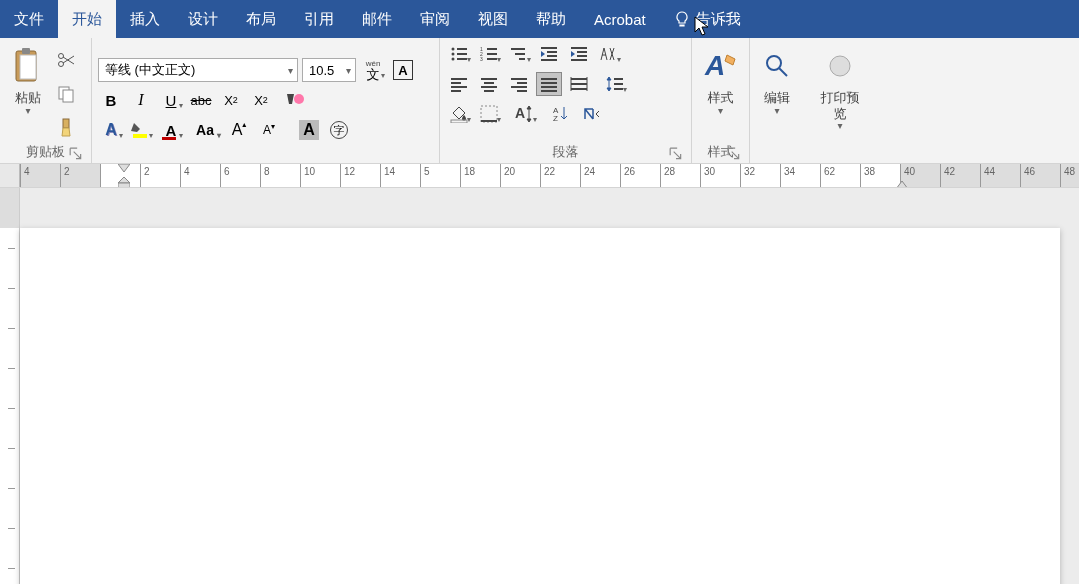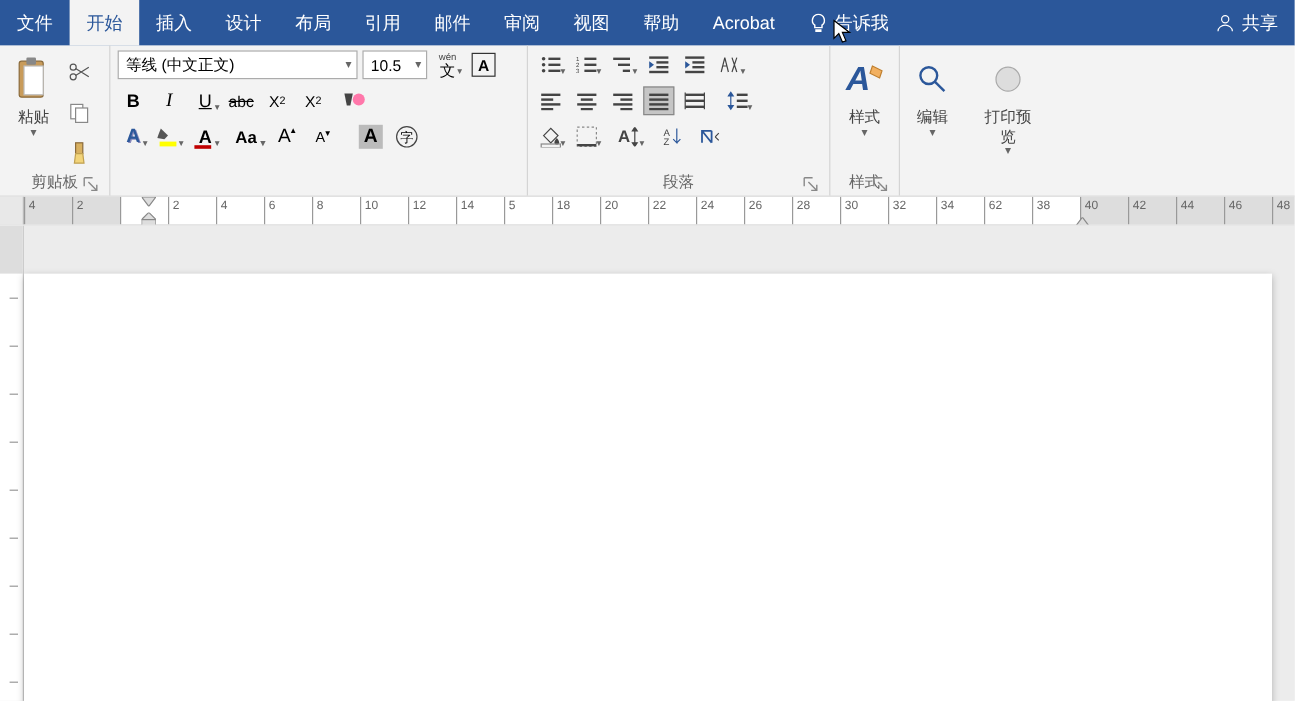--- a/index.html
+++ b/index.html
@@ -27,21 +27,21 @@
   
   .fontrow { display:flex; align-items:center; gap:4px; margin-bottom:6px;}
   .font-sel { width: 200px; height: 24px; border:1px solid #ababab; background:#fff; font-size:13px; padding:0 16px 0 6px; display:flex; align-items:center; position:relative;}
   .font-sel::after { content:"▾"; position:absolute; right:4px; font-size:10px; color:#666;}
   .size-sel { width:54px; height:24px; border:1px solid #ababab; background:#fff; font-size:13px; padding:0 16px 0 6px; display:flex; align-items:center; position:relative;}
   .size-sel::after { content:"▾"; position:absolute; right:4px; font-size:10px; color:#666;}
   .rb { width:26px; height:24px; display:flex; align-items:center; justify-content:center; cursor:pointer; position:relative;}
   .rb.wide { width:34px;font-weight:bold;}
   .rb.dd::after { content:"▾"; font-size:8px; color:#666; position:absolute; right:1px; bottom:2px;}
   .rb svg { display:block;}
-  .fontblock { display:flex; flex-direction:column; }
+  .fontblock { display:flex; flex-direction:column;margin-top:16px; }
 
   .para-block { display:flex; flex-direction:column;}
   .pararow { display:flex; align-items:center; gap:4px; margin-bottom:6px;}
   .pararow .rb.active { background:#c5c5c5; border:1px solid #888;}
 
   .styles-big { width:58px;}
   .edit-big { width:54px;justify-content:flex-end;}
   .preview-big { width:72px;}
 
   .dd-caret { font-size:10px; color:#666; line-height:1;}
@@ -87,27 +87,20 @@
   <div class="tab">视图</div>
   <div class="tab">帮助</div>
   <div class="tab">Acrobat</div>
   <div class="tab tellme">
     <svg width="16" height="16" viewBox="0 0 16 16">
         <path d="M8 1a5 5 0 0 0-3 9v2h6v-2a5 5 0 0 0-3-9zM6 14h4v1H6z" fill="none" stroke="#fff" stroke-width="1.2"></path>
       </svg>
     <span>告诉我</span>
   </div>
   <div class="spacer"></div>
-  <div class="tab share">
-    <svg width="16" height="16" viewBox="0 0 16 16">
-        <circle cx="8" cy="5" r="3" fill="none" stroke="#fff"></circle>
-        <path d="M2 15c0-3 3-5 6-5s6 2 6 5" fill="none" stroke="#fff"></path>
-      </svg>
-    <span>共享</span>
-  </div>
 </div>
 
 <div class="ribbon">
 
   <div class="group" style="width:92px">
     <div class="group-body">
       <div class="big-btn">
         <div class="icon-slot">
           <svg width="32" height="38" viewBox="0 0 32 38">
             <rect x="4" y="4" width="20" height="30" rx="2" fill="#c89b5a" stroke="#8a6a3a"></rect>

